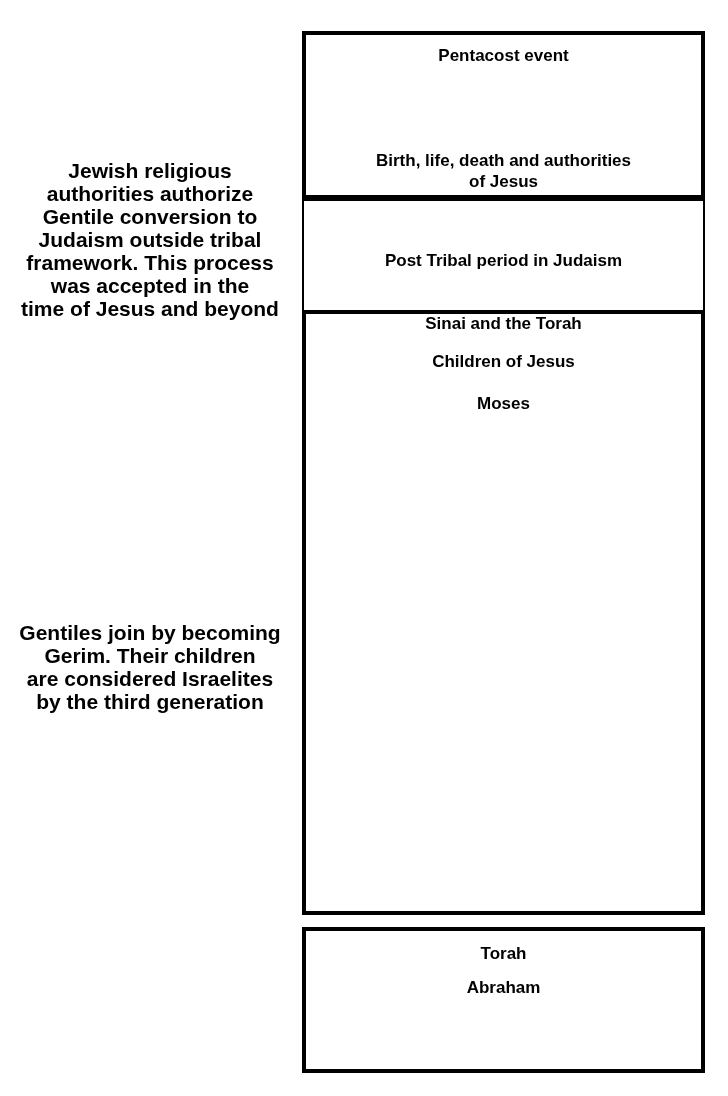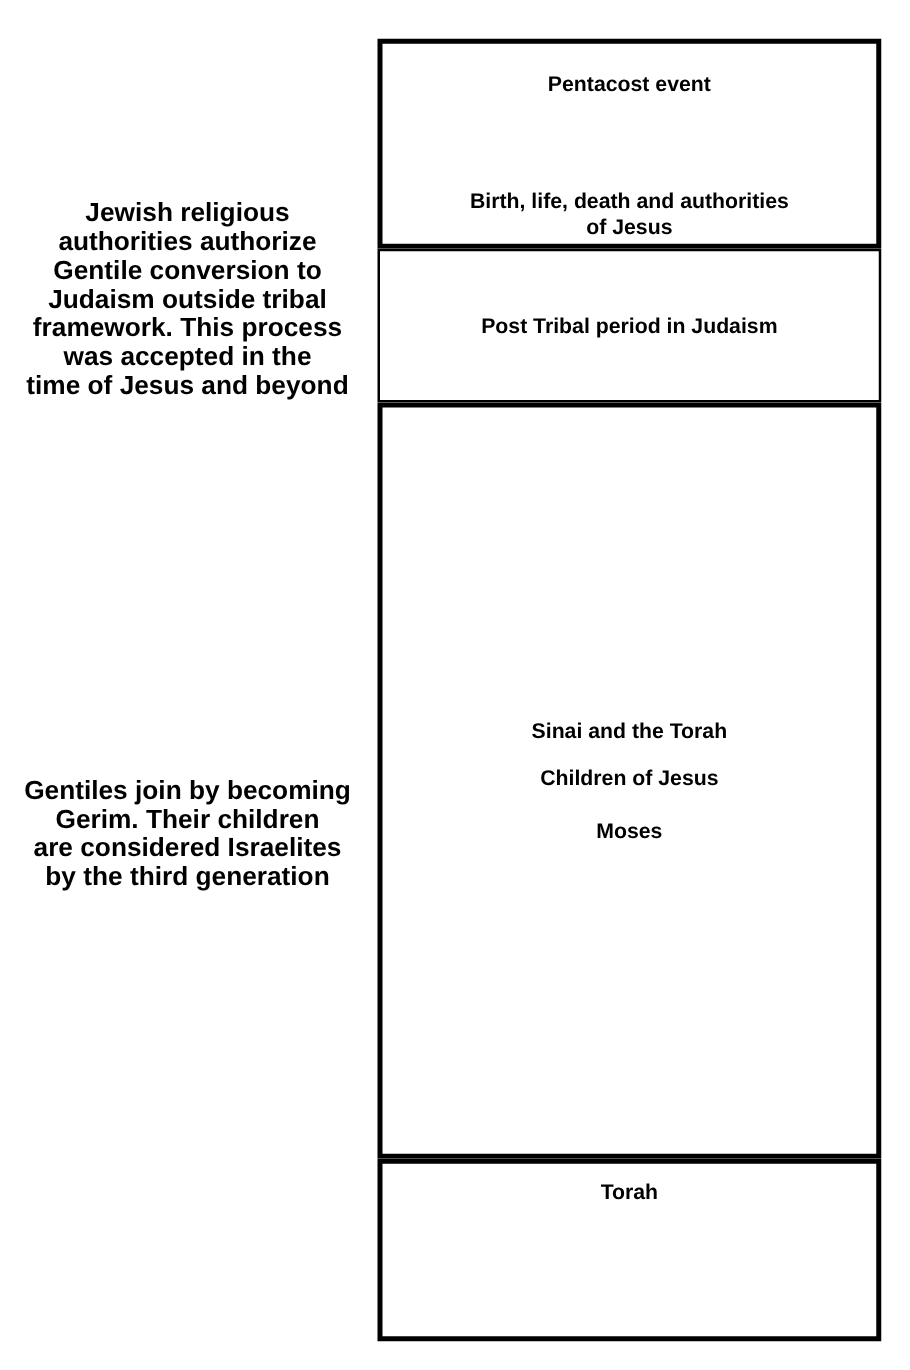--- a/index.html
+++ b/index.html
@@ -37,42 +37,42 @@
     text-align: center;
     font-size: 17px;
     line-height: 20px;
   }
   .box-1 {
     top: 31px;
     height: 168px;
     display: flex;
     flex-direction: column;
     justify-content: space-between;
-    padding: 23px 0 3px 0;
+    padding: 11px 0 3px 0;
   }
   .box-1 .bottom-label {
     white-space: pre-line;
     line-height: 21px;
     max-width: 370px;
     align-self: center;
   }
   .box-2 {
     top: 199px;
     height: 123px;
     border-width: 2px;
     display: flex;
     align-items: center;
     justify-content: center;
   }
   .box-3 {
-    top: 322px;
+    top: 310px;
     height: 605px;
     display: flex;
     flex-direction: column;
-    justify-content: center;
+    justify-content: flex-start;
   }
   .box-3 .line-0 { margin-bottom: 18px; }
   .box-3 .line-1 { margin-bottom: 22px; }
   .box-3 .line-2 { margin-bottom: 0; }
   .box-4 {
     top: 927px;
     height: 146px;
     padding-top: 13px;
     line-height: 19px;
   }
@@ -109,15 +109,16 @@
   </div>
 
   <div class="box box-3">
     <div class="line-0">Sinai and the Torah</div>
     <div class="line-1">Children of Jesus</div>
     <div class="line-2">Moses</div>
   </div>
 
   <div class="box box-4">
     <div class="line-2">Torah</div>
+    <div class="line-3">Abraham</div>
   </div>
 
 </div>
 
 </body></html>

